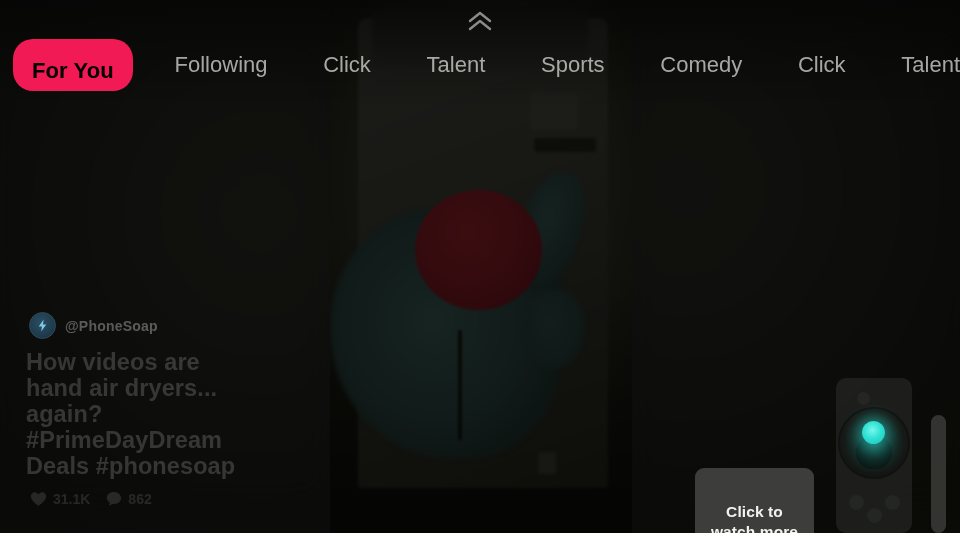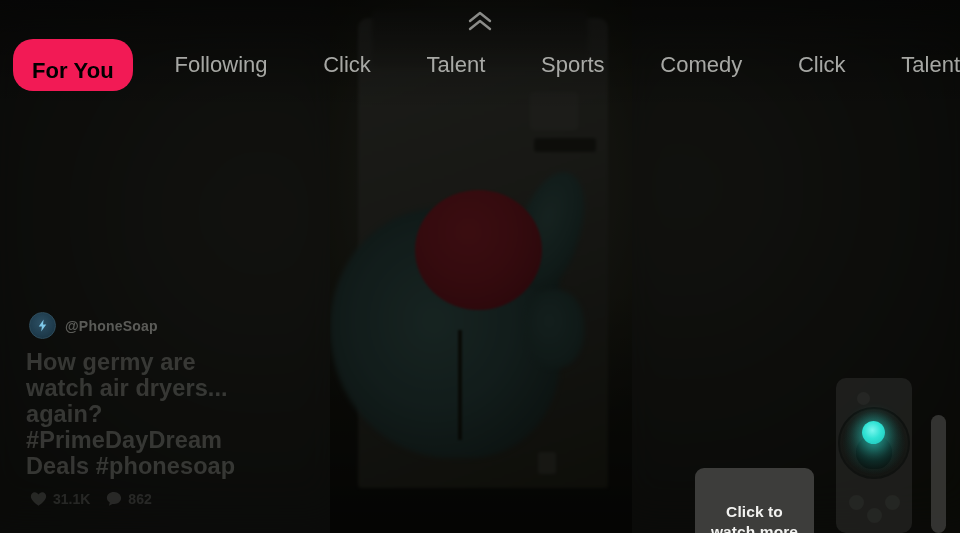--- a/index.html
+++ b/index.html
@@ -386,21 +386,21 @@
 
   <div class="author-row">
     <div class="avatar">
       <svg viewBox="0 0 20 20" width="15" height="15" aria-hidden="true">
         <path d="M11.5 2 L5 11.2 H9.2 L8.3 18 L15 8.6 H10.7 Z" fill="#7ec8e8"></path>
       </svg>
     </div>
     <div class="handle">@PhoneSoap</div>
   </div>
 
-  <div class="caption">How germy are watch air dryers... again?#PrimeDayDreamDeals #phonesoap</div>
+  <div class="caption">How videos are hand air dryers... again?#PrimeDayDreamDeals #phonesoap</div>
 
   <div class="stats">
     <div class="stat">
       <svg viewBox="0 0 20 18" width="17" height="16" aria-hidden="true">
         <path d="M10 17 C10 17 1 11.4 1 5.9 C1 2.9 3.2 1 5.6 1 C7.5 1 9.2 2.2 10 3.8 C10.8 2.2 12.5 1 14.4 1 C16.8 1 19 2.9 19 5.9 C19 11.4 10 17 10 17 Z" fill="#d9dad6"></path>
       </svg>
       <span class="stat-text">31.1K</span>
     </div>
     <div class="stat-gap"></div>
     <div class="stat">

